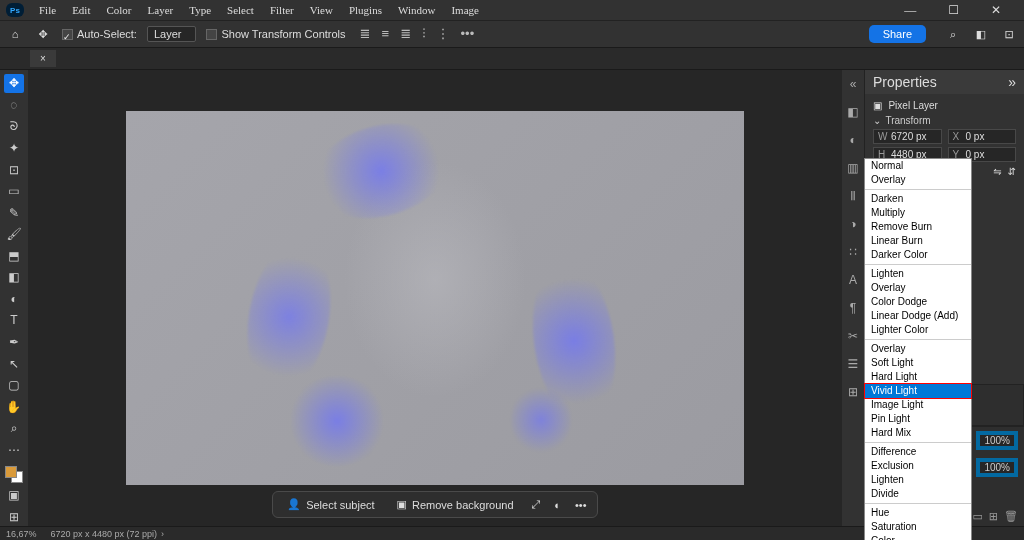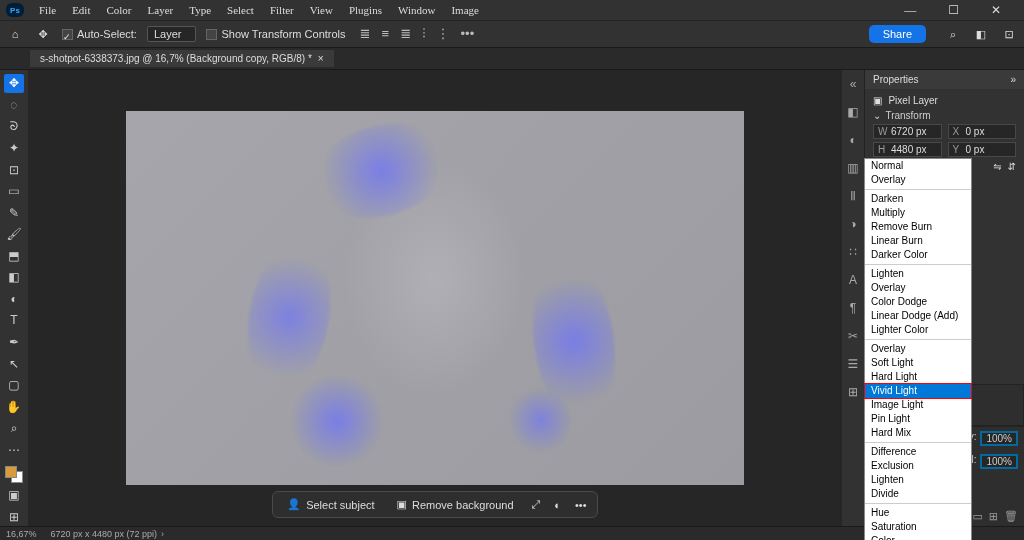--- a/index.html
+++ b/index.html
@@ -32,39 +32,39 @@
 .hl.a { top: 4%; left: 30%; width: 140px; height: 90px; opacity: .7; transform: rotate(-15deg); }
 .hl.b { top: 35%; left: 20%; width: 80px; height: 150px; opacity: .65; transform: rotate(10deg); }
 .hl.c { top: 40%; right: 21%; width: 80px; height: 160px; opacity: .7; transform: rotate(-8deg); }
 .hl.d { bottom: 5%; left: 26%; width: 100px; height: 90px; opacity: .7; }
 .hl.e { bottom: 8%; right: 28%; width: 60px; height: 70px; opacity: .6; }
 .context-bar { position: absolute; bottom: 8px; background: #2e2e2e; border: 1px solid #4a4a4a; border-radius: 6px; display: flex; align-items: center; padding: 4px 10px; gap: 14px; font-size: 11px; color: #ddd; }
 .context-bar .cbtn { display: flex; align-items: center; gap: 5px; padding: 2px 4px; }
 .right-dock { width: 22px; background: #323232; display: flex; flex-direction: column; align-items: center; padding-top: 6px; gap: 12px; }
 .r-icon { width: 16px; height: 16px; color: #aaa; font-size: 12px; display: flex; align-items: center; justify-content: center; }
 .panel-right { width: 160px; background: #323232; display: flex; flex-direction: column; border-left: 1px solid #222; }
-.panel-header { background: #3a3a3a; padding: 4px 8px; font-size: 10px; display:flex; align-items:flex-end; justify-content:space-between; }
+.panel-header { background: #3a3a3a; padding: 4px 8px; font-size: 14px; display:flex; align-items:flex-end; justify-content:space-between; }
 .panel-body { padding: 6px 8px; font-size: 10px; }
 .prop-row { display: flex; gap: 6px; margin: 3px 0; align-items:center; }
 .prop-row .fld { background: #262626; border: 1px solid #484848; padding: 1px 4px; flex: 1; display:flex; gap:3px; }
 .prop-row .lab { color: #999; width: 10px; }
 .angle-row { display:flex; align-items:center; gap:6px; margin-top:4px; }
 .statusbar { height: 14px; background: #2a2a2a; padding: 0 6px; font-size: 9px; color: #aaa; display:flex; align-items:center; border-top:1px solid #1a1a1a; }
 
 .blend-dropdown { position: absolute; top: 158px; right: 52px; width: 108px; background: #fff; color: #000; border: 1px solid #888; font-size: 10px; z-index: 100; }
 .blend-dropdown .item { padding: 1px 6px; line-height: 12px; cursor: pointer; }
 .blend-dropdown .sep { height: 1px; background: #ccc; margin: 2px 0; }
 .blend-dropdown .highlighted { background: #0078d7; color: #fff; border: 1px solid red; margin: -1px; }
 .section-header { color:#ccc; margin: 4px 0 2px 0; display:flex; align-items:center; gap:4px; }
 .section-header::before { content:"⌄"; font-size:10px; }
 .minipanel { background:#2e2e2e; border:1px solid #222; margin-top:auto; height:42px; }
 .layers-strip { height: 100px; background:#2e2e2e; border-top:1px solid #222; position:relative; }
 .layers-strip .bot-icons { position:absolute; bottom:3px; right:6px; display:flex; gap:6px; font-size:11px; color:#999; }
 .layers-strip .top-row { display:flex; justify-content:flex-end; gap:4px; padding:4px 6px; font-size:10px; color:#ccc; }
-.spin { background:#262626; border:2px solid #0369a1; padding:0 4px; }
+.spin { background:#262626; border:4px solid #0369a1; padding:0 4px; }
 </style>
 </head>
 <body>
 
 <div class="menubar">
   <div class="ps-logo">Ps</div>
   <span>File</span>
   <span>Edit</span>
   <span>Color</span>
   <span>Layer</span>
@@ -103,21 +103,20 @@
     <span>•••</span>
   </div>
   <div class="share-btn">Share</div>
   <div class="home-icon" style="margin-left:8px">⌕</div>
   <div class="home-icon">◧</div>
   <div class="home-icon">⊡</div>
 </div>
 
 <div class="tabbar">
   <div class="doctab">
-    <span>s-shotpot-6338373.jpg @ 16,7% (Background copy, RGB/8) *</span>
     <span>×</span>
   </div>
 </div>
 
 <div class="main">
 
   <div class="toolbar-left">
     <div class="tool active">✥</div>
     <div class="tool">◌</div>
     <div class="tool">ᘐ</div>

